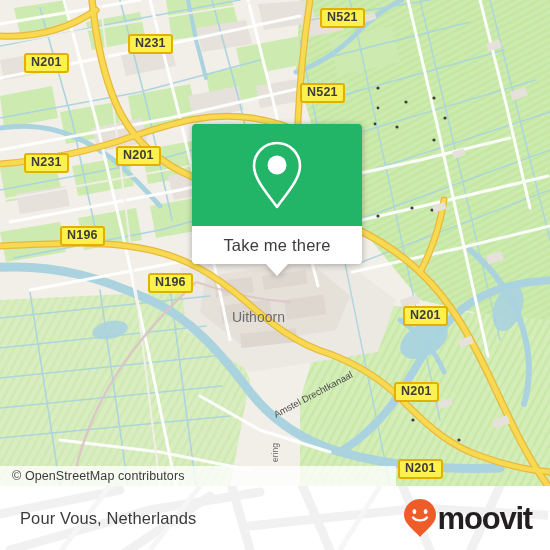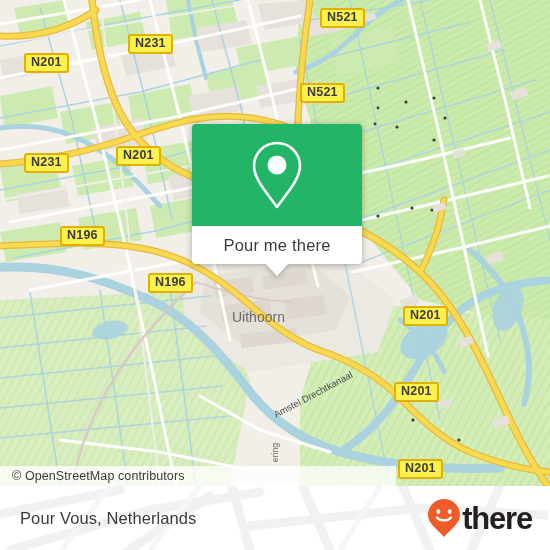--- a/index.html
+++ b/index.html
@@ -370,21 +370,21 @@
   </div>
 
   <div class="callout">
     <div class="callout-head" style="background: rgb(34, 180, 103);">
       <svg width="58" height="72" viewBox="0 0 58 72">
         <path d="M29 4 C16.3 4 6 14.3 6 27 C6 40 19 54 29 68 C39 54 52 40 52 27 C52 14.3 41.7 4 29 4 Z" fill="none" stroke="#ffffff" stroke-width="2.6" stroke-linejoin="round"></path>
         <circle cx="29" cy="26" r="9.5" fill="#ffffff"></circle>
       </svg>
     </div>
     <div class="callout-foot">
-      <span>Pour me there</span>
+      <span>Take me there</span>
     </div>
     <div class="callout-tail"></div>
   </div>
 
   <div class="bottom-bar">
     <svg class="bottom-watermark" width="550" height="64" viewBox="0 0 550 64">
       <rect x="0" y="0" width="550" height="64" fill="#ffffff"></rect>
       <g stroke="#f1f1f1" fill="none" stroke-width="9" stroke-linecap="round">
         <path d="M-10 30 L120 4"></path>
         <path d="M10 64 L150 24 L260 6"></path>
@@ -404,17 +404,17 @@
 
     <div class="bottom-title">Pour Vous, Netherlands</div>
 
     <div class="brand">
       <svg width="34" height="40" viewBox="0 0 34 40">
         <path d="M17 1 C8.2 1 1 8.2 1 17 C1 25.5 10 31 17 39 C24 31 33 25.5 33 17 C33 8.2 25.8 1 17 1 Z" fill="#ef5c2a"></path>
         <ellipse cx="11.4" cy="13.4" rx="1.9" ry="2.5" fill="#ffffff"></ellipse>
         <ellipse cx="22.6" cy="13.4" rx="1.9" ry="2.5" fill="#ffffff"></ellipse>
         <path d="M10 19.4 C12.6 23.4 21.4 23.4 24 19.4" stroke="#ffffff" stroke-width="2.4" fill="none" stroke-linecap="round"></path>
       </svg>
-      <span class="brand-word">there</span>
+      <span class="brand-word">moovit</span>
     </div>
   </div>
 
 </div>
 
 </body></html>

